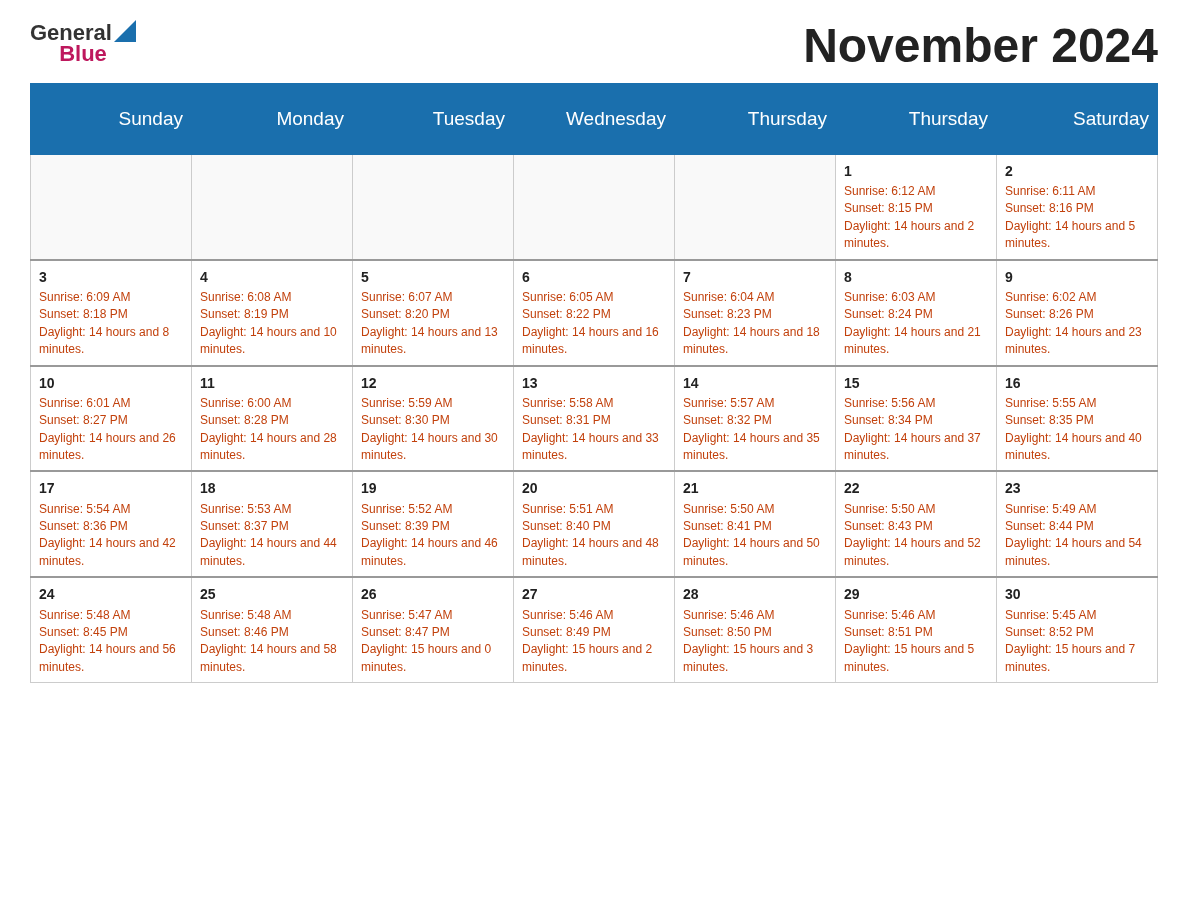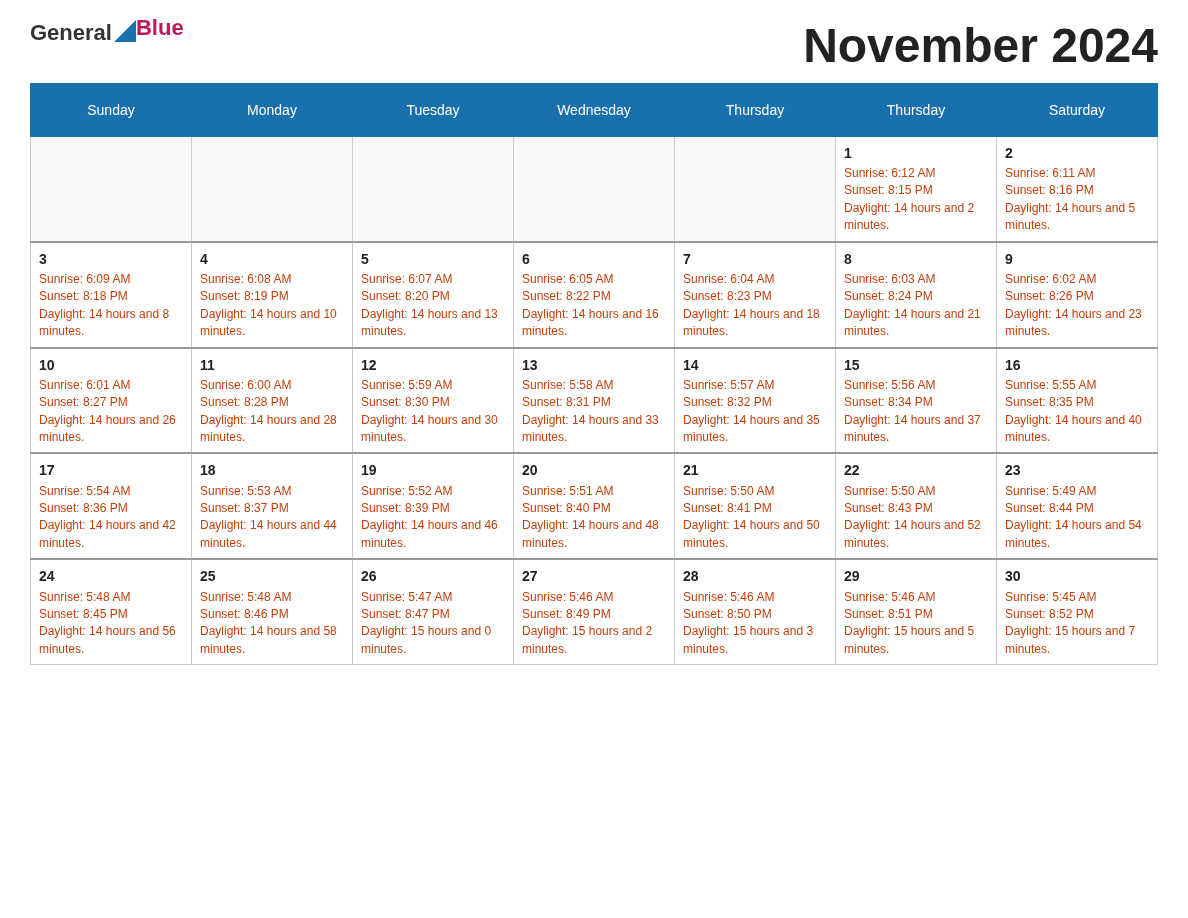--- a/index.html
+++ b/index.html
@@ -47,23 +47,23 @@
     .calendar-table {
       width: 100%;
       border-collapse: collapse;
       margin-top: 10px;
     }
     .calendar-table thead tr {
       background-color: #1a6fad;
     }
     .calendar-table thead th {
       color: #fff;
-      padding: 18px 8px;
-      text-align: center;
-      font-size: 14px;
+      padding: 24px 8px;
+      text-align: right;
+      font-size: 19px;
       font-weight: normal;
       border: 1px solid #1a6fad;
     }
     .calendar-table tbody td {
       vertical-align: top;
       padding: 6px 8px;
       border: 1px solid #ccc;
       font-size: 12px;
       color: #333;
       width: 14.28%;
@@ -89,21 +89,21 @@
     }
     tbody tr:last-child {
       border-bottom: 1px solid #0f766e;
     }
   </style>
 </head>
 <body>
 
 <div class="header-area">
   <div class="logo">
-    <div style="display:flex; flex-direction:row; line-height:1.1;">
+    <div style="display:flex; flex-direction:column; line-height:1.1;align-items:center;">
       <div style="display:flex; align-items:center;">
         <span class="logo-text-general">General</span>
         <div style="display:inline-block; margin-left:2px; position:relative; top:0px;">
           <svg width="22" height="22" viewBox="0 0 22 22">
             <polygon points="0,22 22,22 22,0" fill="#1a6fad"></polygon>
           </svg>
         </div>
       </div>
       <div style="display:flex; justify-content:flex-end; margin-top:-4px;">
         <span class="logo-text-blue">Blue</span>

